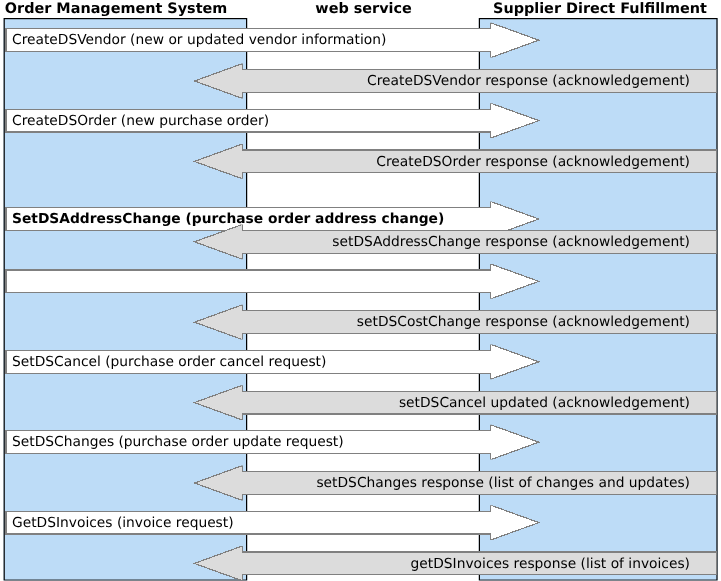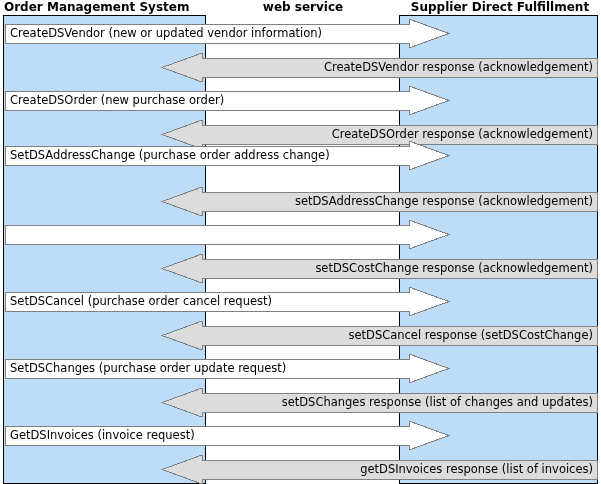--- a/index.html
+++ b/index.html
@@ -44,21 +44,20 @@
   }
   #lane-left  { left: 3px;   width: 203px; }
   #lane-right { left: 399px; width: 199px; }
 
   
   .msg {
     position: absolute;
     left: 0px;
     width: 584px;
     height: 29px;
-    padding-left: 18px;
   }
 
   
   .msg svg {
     position: absolute;
     left: 0;
     top: 0;
     display: block;
   }
 
@@ -111,21 +110,21 @@
           <polygon points="5,5 409,5 409,0 449,14.5 409,29 409,24 5,24" fill="#ffffff" stroke="#808080" stroke-width="1" shape-rendering="crispEdges"></polygon>
         </svg>
         <div class="msg-label">CreateDSOrder (new purchase order)</div>
       </div>
       <div class="msg response" style="top: 119.5px;">
         <svg width="601" height="29">
           <polygon points="597,5 202,5 202,0 162,14.5 202,29 202,24 597,24" fill="#dcdcdc" stroke="#808080" stroke-width="1" shape-rendering="crispEdges"></polygon>
         </svg>
         <div class="msg-label">CreateDSOrder response (acknowledgement)</div>
       </div>
-      <div class="msg request" style="top: 141px;">
+      <div class="msg request" style="top: 168px; font-weight: bold;">
         <svg width="601" height="29">
           <polygon points="5,5 409,5 409,0 449,14.5 409,29 409,24 5,24" fill="#ffffff" stroke="#808080" stroke-width="1" shape-rendering="crispEdges"></polygon>
         </svg>
         <div class="msg-label">SetDSAddressChange (purchase order address change)</div>
       </div>
       <div class="msg response" style="top: 186.5px;">
         <svg width="601" height="29">
           <polygon points="597,5 202,5 202,0 162,14.5 202,29 202,24 597,24" fill="#dcdcdc" stroke="#808080" stroke-width="1" shape-rendering="crispEdges"></polygon>
         </svg>
         <div class="msg-label">setDSAddressChange response (acknowledgement)</div>
@@ -144,21 +143,21 @@
       <div class="msg request" style="top: 287px;">
         <svg width="601" height="29">
           <polygon points="5,5 409,5 409,0 449,14.5 409,29 409,24 5,24" fill="#ffffff" stroke="#808080" stroke-width="1" shape-rendering="crispEdges"></polygon>
         </svg>
         <div class="msg-label">SetDSCancel (purchase order cancel request)</div>
       </div>
       <div class="msg response" style="top: 320.5px;">
         <svg width="601" height="29">
           <polygon points="597,5 202,5 202,0 162,14.5 202,29 202,24 597,24" fill="#dcdcdc" stroke="#808080" stroke-width="1" shape-rendering="crispEdges"></polygon>
         </svg>
-        <div class="msg-label">setDSCancel response (setDSCostChange)</div>
+        <div class="msg-label">setDSCancel updated (acknowledgement)</div>
       </div>
       <div class="msg request" style="top: 354px;">
         <svg width="601" height="29">
           <polygon points="5,5 409,5 409,0 449,14.5 409,29 409,24 5,24" fill="#ffffff" stroke="#808080" stroke-width="1" shape-rendering="crispEdges"></polygon>
         </svg>
         <div class="msg-label">SetDSChanges (purchase order update request)</div>
       </div>
       <div class="msg response" style="top: 387.5px;">
         <svg width="601" height="29">
           <polygon points="597,5 202,5 202,0 162,14.5 202,29 202,24 597,24" fill="#dcdcdc" stroke="#808080" stroke-width="1" shape-rendering="crispEdges"></polygon>

